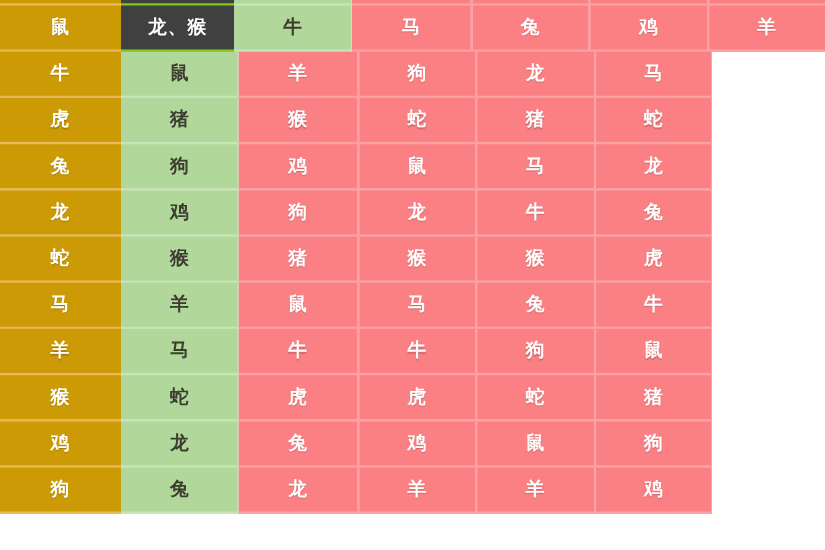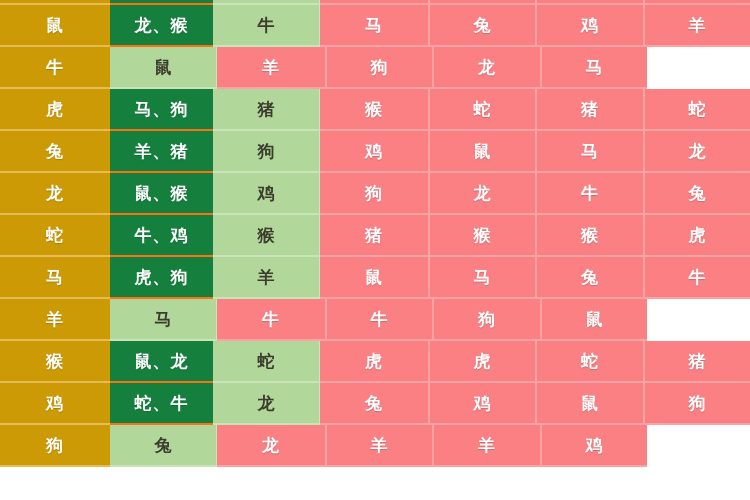--- a/index.html
+++ b/index.html
@@ -51,21 +51,21 @@
   .c-sign   { width:110px; }
   .c-best   { width:103px; }
   .c-good   { width:107px; }
   .c-bad    { width:108px; }
   .c-bad2   { width:107px; }
   .c-bad3   { width:108px; }
   .c-bad4   { width:107px; }
 
   
   .col-sign { background:#cc9a04; border-bottom:2px solid #e8bb5a; }
-  .col-best { background:#15803d; border-bottom:2px solid #f97316; }
+  .col-best { background:#404040; border-bottom:2px solid #84cc16; }
   .col-good { background:#b2d79a; border-bottom:2px solid #c9e4b6; color:#3d3d2f; text-shadow:none; }
   .col-bad  { background:#fa8084; border-bottom:2px solid #fba2a5; }
 
   .col-bad + .col-bad { border-left:2px solid #fba2a5; }
   .col-good { border-right:0; }
 
   
   .col-good { box-shadow:inset -1px 0 0 rgba(255,255,255,0.35); }
 </style>
 </head>
@@ -94,83 +94,76 @@
       <div class="row">
         <div class="cell c-sign col-sign">牛</div>
         <div class="cell c-good col-good">鼠</div>
         <div class="cell c-bad  col-bad">羊</div>
         <div class="cell c-bad2 col-bad">狗</div>
         <div class="cell c-bad3 col-bad">龙</div>
         <div class="cell c-bad4 col-bad">马</div>
       </div>
       <div class="row">
         <div class="cell c-sign col-sign">虎</div>
-        <div class="cell c-best col-best">马、狗</div>
         <div class="cell c-good col-good">猪</div>
         <div class="cell c-bad  col-bad">猴</div>
         <div class="cell c-bad2 col-bad">蛇</div>
         <div class="cell c-bad3 col-bad">猪</div>
         <div class="cell c-bad4 col-bad">蛇</div>
       </div>
       <div class="row">
         <div class="cell c-sign col-sign">兔</div>
-        <div class="cell c-best col-best">羊、猪</div>
         <div class="cell c-good col-good">狗</div>
         <div class="cell c-bad  col-bad">鸡</div>
         <div class="cell c-bad2 col-bad">鼠</div>
         <div class="cell c-bad3 col-bad">马</div>
         <div class="cell c-bad4 col-bad">龙</div>
       </div>
       <div class="row">
         <div class="cell c-sign col-sign">龙</div>
-        <div class="cell c-best col-best">鼠、猴</div>
         <div class="cell c-good col-good">鸡</div>
         <div class="cell c-bad  col-bad">狗</div>
         <div class="cell c-bad2 col-bad">龙</div>
         <div class="cell c-bad3 col-bad">牛</div>
         <div class="cell c-bad4 col-bad">兔</div>
       </div>
       <div class="row">
         <div class="cell c-sign col-sign">蛇</div>
-        <div class="cell c-best col-best">牛、鸡</div>
         <div class="cell c-good col-good">猴</div>
         <div class="cell c-bad  col-bad">猪</div>
         <div class="cell c-bad2 col-bad">猴</div>
         <div class="cell c-bad3 col-bad">猴</div>
         <div class="cell c-bad4 col-bad">虎</div>
       </div>
       <div class="row">
         <div class="cell c-sign col-sign">马</div>
-        <div class="cell c-best col-best">虎、狗</div>
         <div class="cell c-good col-good">羊</div>
         <div class="cell c-bad  col-bad">鼠</div>
         <div class="cell c-bad2 col-bad">马</div>
         <div class="cell c-bad3 col-bad">兔</div>
         <div class="cell c-bad4 col-bad">牛</div>
       </div>
       <div class="row">
         <div class="cell c-sign col-sign">羊</div>
         <div class="cell c-good col-good">马</div>
         <div class="cell c-bad  col-bad">牛</div>
         <div class="cell c-bad2 col-bad">牛</div>
         <div class="cell c-bad3 col-bad">狗</div>
         <div class="cell c-bad4 col-bad">鼠</div>
       </div>
       <div class="row">
         <div class="cell c-sign col-sign">猴</div>
-        <div class="cell c-best col-best">鼠、龙</div>
         <div class="cell c-good col-good">蛇</div>
         <div class="cell c-bad  col-bad">虎</div>
         <div class="cell c-bad2 col-bad">虎</div>
         <div class="cell c-bad3 col-bad">蛇</div>
         <div class="cell c-bad4 col-bad">猪</div>
       </div>
       <div class="row">
         <div class="cell c-sign col-sign">鸡</div>
-        <div class="cell c-best col-best">蛇、牛</div>
         <div class="cell c-good col-good">龙</div>
         <div class="cell c-bad  col-bad">兔</div>
         <div class="cell c-bad2 col-bad">鸡</div>
         <div class="cell c-bad3 col-bad">鼠</div>
         <div class="cell c-bad4 col-bad">狗</div>
       </div>
       <div class="row">
         <div class="cell c-sign col-sign">狗</div>
         <div class="cell c-good col-good">兔</div>
         <div class="cell c-bad  col-bad">龙</div>

